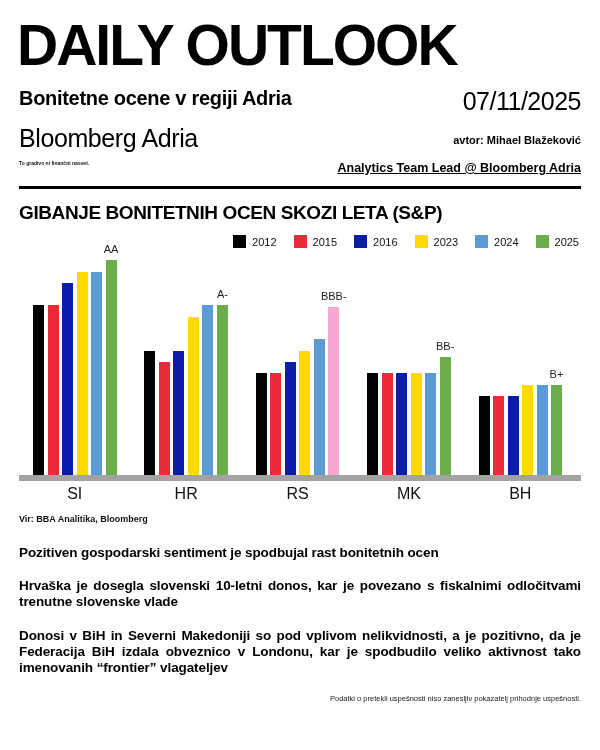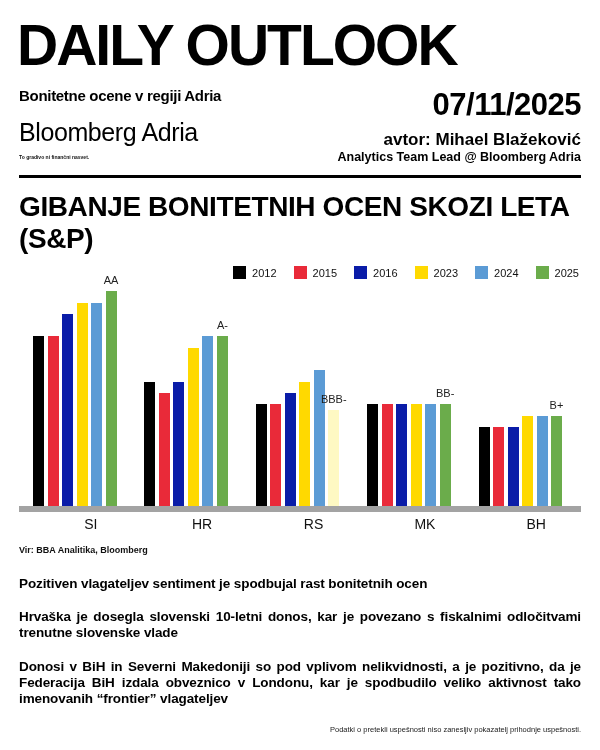--- a/index.html
+++ b/index.html
@@ -5,50 +5,50 @@
   html,body { margin:0; padding:0; background:#ffffff; }
   body { font-family:"Liberation Sans", sans-serif; color:#000; }
   .page { width:600px; height:750px; box-sizing:border-box; padding:0 19px; overflow:hidden; background:#fff; }
 
   
   .masthead {
     font-size:57px; font-weight:900; letter-spacing:-2px; line-height:1;
     margin:17px 0 0 -2px; white-space:nowrap;
   }
   .header-row { display:flex; justify-content:space-between; margin-top:13px; }
-  .hdr-left .subtitle { font-size:15px; font-weight:900; letter-spacing:-0.3px; }
+  .hdr-left .subtitle { font-size:20px; font-weight:900; letter-spacing:-0.3px; }
   .hdr-left .brand { font-size:25px; font-weight:500; letter-spacing:-0.4px; margin-top:14px; }
   .hdr-left .micro { font-size:5px; font-weight:600; color:#111; margin-top:7px; }
   .hdr-right { text-align:right; }
-  .hdr-right .date { font-size:31px; font-weight:700; letter-spacing:-0.5px; }
-  .hdr-right .author { font-size:17px; font-weight:700; margin-top:7px; }
-  .hdr-right .role { font-size:12.5px; font-weight:700; margin-top:0; }
+  .hdr-right .date { font-size:25px; font-weight:400; letter-spacing:-0.5px; }
+  .hdr-right .author { font-size:11px; font-weight:700; margin-top:18px; }
+  .hdr-right .role { font-size:12.5px; font-weight:700; margin-top:15px;text-decoration:underline; }
   .rule { border:none; border-top:3px solid #000; margin:11px 0 0 0; }
 
   
-  .chart-title { font-size:28px; font-weight:900; letter-spacing:-0.4px; margin-top:13px; }
+  .chart-title { font-size:19px; font-weight:900; letter-spacing:-0.4px; margin-top:13px; }
   .legend { display:flex; justify-content:flex-end; align-items:center; gap:17px; margin-top:11px; padding-right:2px; }
   .legend-item { display:flex; align-items:center; gap:6px; }
   .swatch { width:13px; height:13px; }
   .legend-label { font-size:11px; font-weight:500; color:#111; }
 
   .plot {
     height:227px; margin-top:0px;
     display:flex; justify-content:space-between; align-items:flex-end;
     padding:0 19px 0 14px; border-bottom:6px solid #a3a3a3;
   }
   .group { position:relative; display:flex; align-items:flex-end; gap:3.5px; }
   .bar { width:11px; position:relative; }
   .anno {
     position:absolute; bottom:calc(100% + 5px); left:50%; transform:translateX(-50%);
     font-size:11px; font-weight:500; color:#222; white-space:nowrap;
   }
   .xlabel {
     position:absolute; top:calc(100% + 10px); left:50%; transform:translateX(-50%);
-    font-size:14px; font-weight:500; color:#111;margin-left:16px;
+    font-size:16px; font-weight:500; color:#111;
   }
   .source { font-size:9px; font-weight:700; color:#111; margin-top:33px; }
 
   
   .paragraphs { margin-top:21px; }
   .paragraphs p {
     font-size:13.5px; font-weight:700; line-height:1.2; letter-spacing:-0.1px;
     text-align:justify; margin:0 0 17px 0;
   }
   
@@ -126,53 +126,53 @@
             <span class="anno">A-</span>
           </div>
           <span class="xlabel">HR</span>
         </div>
         <div class="group">
           <div class="bar" style="height: 102px; background: rgb(0, 0, 0);"></div>
           <div class="bar" style="height: 102px; background: rgb(233, 42, 57);"></div>
           <div class="bar" style="height: 113px; background: rgb(10, 28, 168);"></div>
           <div class="bar" style="height: 124px; background: rgb(255, 217, 0);"></div>
           <div class="bar" style="height: 136px; background: rgb(91, 155, 213);"></div>
-          <div class="bar" style="height: 96px; background: #fef9c3;">
+          <div class="bar" style="height: 168px; background: #f9a8d4;">
             <span class="anno">BBB-</span>
           </div>
           <span class="xlabel">RS</span>
         </div>
         <div class="group">
           <div class="bar" style="height: 102px; background: rgb(0, 0, 0);"></div>
           <div class="bar" style="height: 102px; background: rgb(233, 42, 57);"></div>
           <div class="bar" style="height: 102px; background: rgb(10, 28, 168);"></div>
           <div class="bar" style="height: 102px; background: rgb(255, 217, 0);"></div>
           <div class="bar" style="height: 102px; background: rgb(91, 155, 213);"></div>
-          <div class="bar" style="height: 102px; background: rgb(107, 172, 75);">
+          <div class="bar" style="height: 118px; background: rgb(107, 172, 75);">
             <span class="anno">BB-</span>
           </div>
           <span class="xlabel">MK</span>
         </div>
         <div class="group">
           <div class="bar" style="height: 79px; background: rgb(0, 0, 0);"></div>
           <div class="bar" style="height: 79px; background: rgb(233, 42, 57);"></div>
           <div class="bar" style="height: 79px; background: rgb(10, 28, 168);"></div>
           <div class="bar" style="height: 90px; background: rgb(255, 217, 0);"></div>
           <div class="bar" style="height: 90px; background: rgb(91, 155, 213);"></div>
           <div class="bar" style="height: 90px; background: rgb(107, 172, 75);">
             <span class="anno">B+</span>
           </div>
           <span class="xlabel">BH</span>
         </div>
       </div>
     <div class="source">Vir: BBA Analitika, Bloomberg</div>
   </div>
 
   <div class="paragraphs" id="paragraphs">
-      <p>Pozitiven vlagateljev sentiment je spodbujal rast bonitetnih ocen</p>
+      <p>Pozitiven gospodarski sentiment je spodbujal rast bonitetnih ocen</p>
       <p>Hrvaška je dosegla slovenski 10-letni donos, kar je povezano s fiskalnimi odločitvami trenutne slovenske vlade</p>
       <p>Donosi v BiH in Severni Makedoniji so pod vplivom nelikvidnosti, a je pozitivno, da je Federacija BiH izdala obveznico v Londonu, kar je spodbudilo veliko aktivnost tako imenovanih “frontier” vlagateljev</p>
     </div>
 
   <div class="footer" id="footer">
       <div>Podatki o pretekli uspešnosti niso zanesljiv pokazatelj prihodnje uspešnosti.</div>
     </div>
 
 </div>
 

